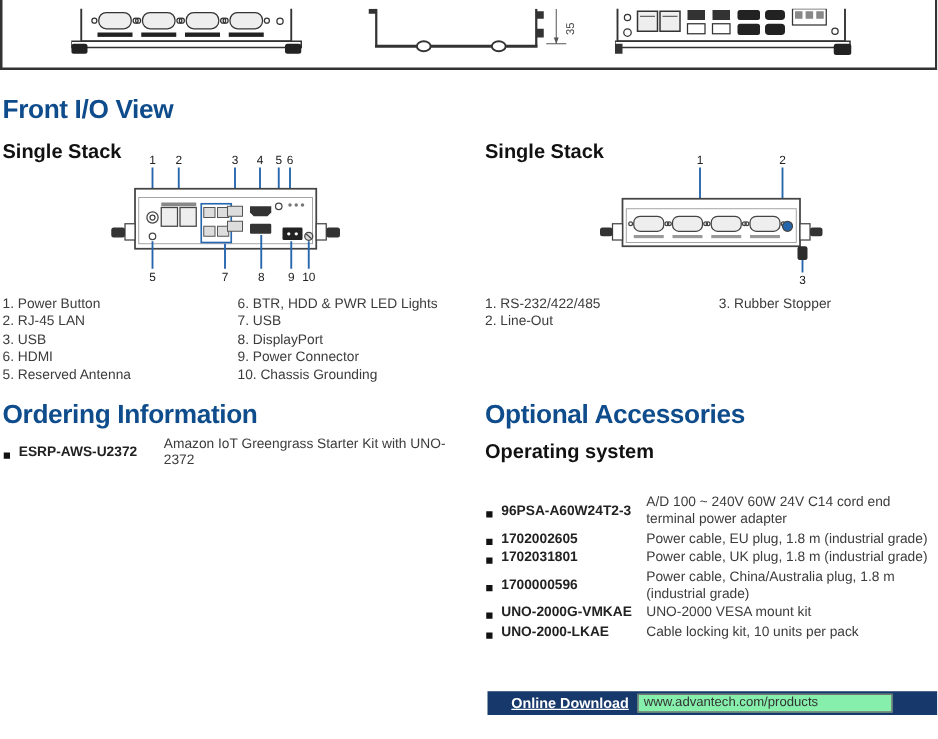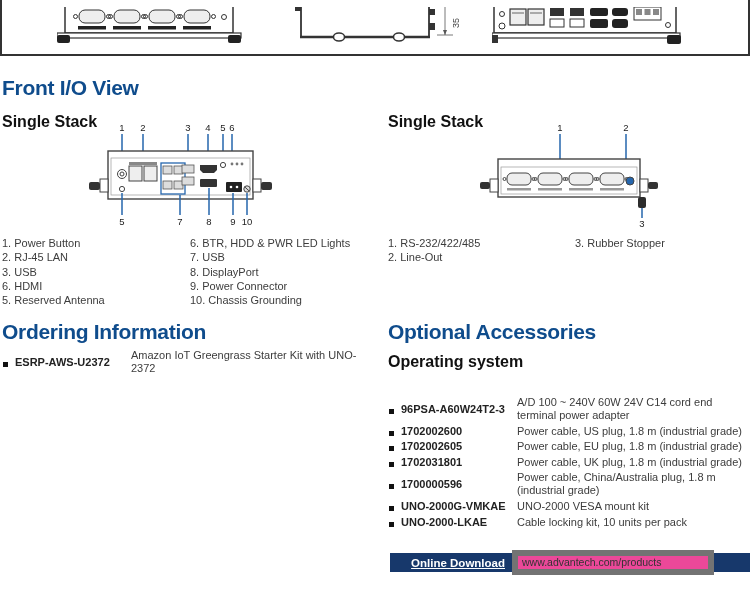--- a/index.html
+++ b/index.html
@@ -11,22 +11,22 @@
   .legend{font-size:11px;line-height:14.3px;color:#3c3c3c;}
   .topbox{position:absolute;left:0;top:-16px;width:750px;height:72px;
           border:2px solid #333;background:#fff;box-sizing:border-box;}
   .itemrow{display:flex;align-items:center;margin-bottom:2.6px;}
   .bullet{width:5px;height:5px;background:#111;margin:4px 7px 0 1px;flex:none;}
   .part{font-size:11px;font-weight:bold;color:#222;width:116px;flex:none;line-height:13px;}
   .desc{font-size:11px;color:#3c3c3c;line-height:13px;width:238px;}
   .footerbar{position:absolute;left:390px;top:553px;width:360px;height:19px;background:#17386b;
              display:flex;align-items:center;}
   .footerlabel{color:#fff;font-weight:bold;font-size:11.5px;margin-left:auto;white-space:nowrap;text-decoration:underline;}
-  .urlbox{background:#ec4899;border:6px solid #737373;height:13px;width:186px;margin:0 36px 0 7px;
-          font-size:10.5px;color:#333;line-height:13px;padding:0 0 0 4px;flex:none;}
+  .urlbox{background:#86efac;border:1px solid #737373;height:13px;width:186px;margin:0 36px 0 7px;
+          font-size:10.5px;color:#333;line-height:13px;padding:0 12px 0 4px;flex:none;}
   svg text{font-family:"Liberation Sans","DejaVu Sans",sans-serif;}
   .callnum{font-size:9.5px;fill:#222;}
   .dimnum{font-size:9px;fill:#444;}
 </style>
 </head>
 <body>
 
 <div id="page">
 
   <div class="topbox">
@@ -263,25 +263,20 @@
   <div class="abs sub" style="left:388px;top:353px;">Operating system</div>
 
   <div class="abs" style="left:388px;top:372px;width:362px;margin-top:24px;">
     <div class="itemrow">
       <span class="bullet"></span>
       <span class="part">96PSA-A60W24T2-3</span>
       <span class="desc">A/D 100 ~ 240V 60W 24V C14 cord end terminal power adapter</span>
     </div>
     <div class="itemrow">
       <span class="bullet"></span>
-      <span class="part">1702002600</span>
-      <span class="desc">Power cable, US plug, 1.8 m (industrial grade)</span>
-    </div>
-    <div class="itemrow">
-      <span class="bullet"></span>
       <span class="part">1702002605</span>
       <span class="desc">Power cable, EU plug, 1.8 m (industrial grade)</span>
     </div>
     <div class="itemrow">
       <span class="bullet"></span>
       <span class="part">1702031801</span>
       <span class="desc">Power cable, UK plug, 1.8 m (industrial grade)</span>
     </div>
     <div class="itemrow">
       <span class="bullet"></span>

